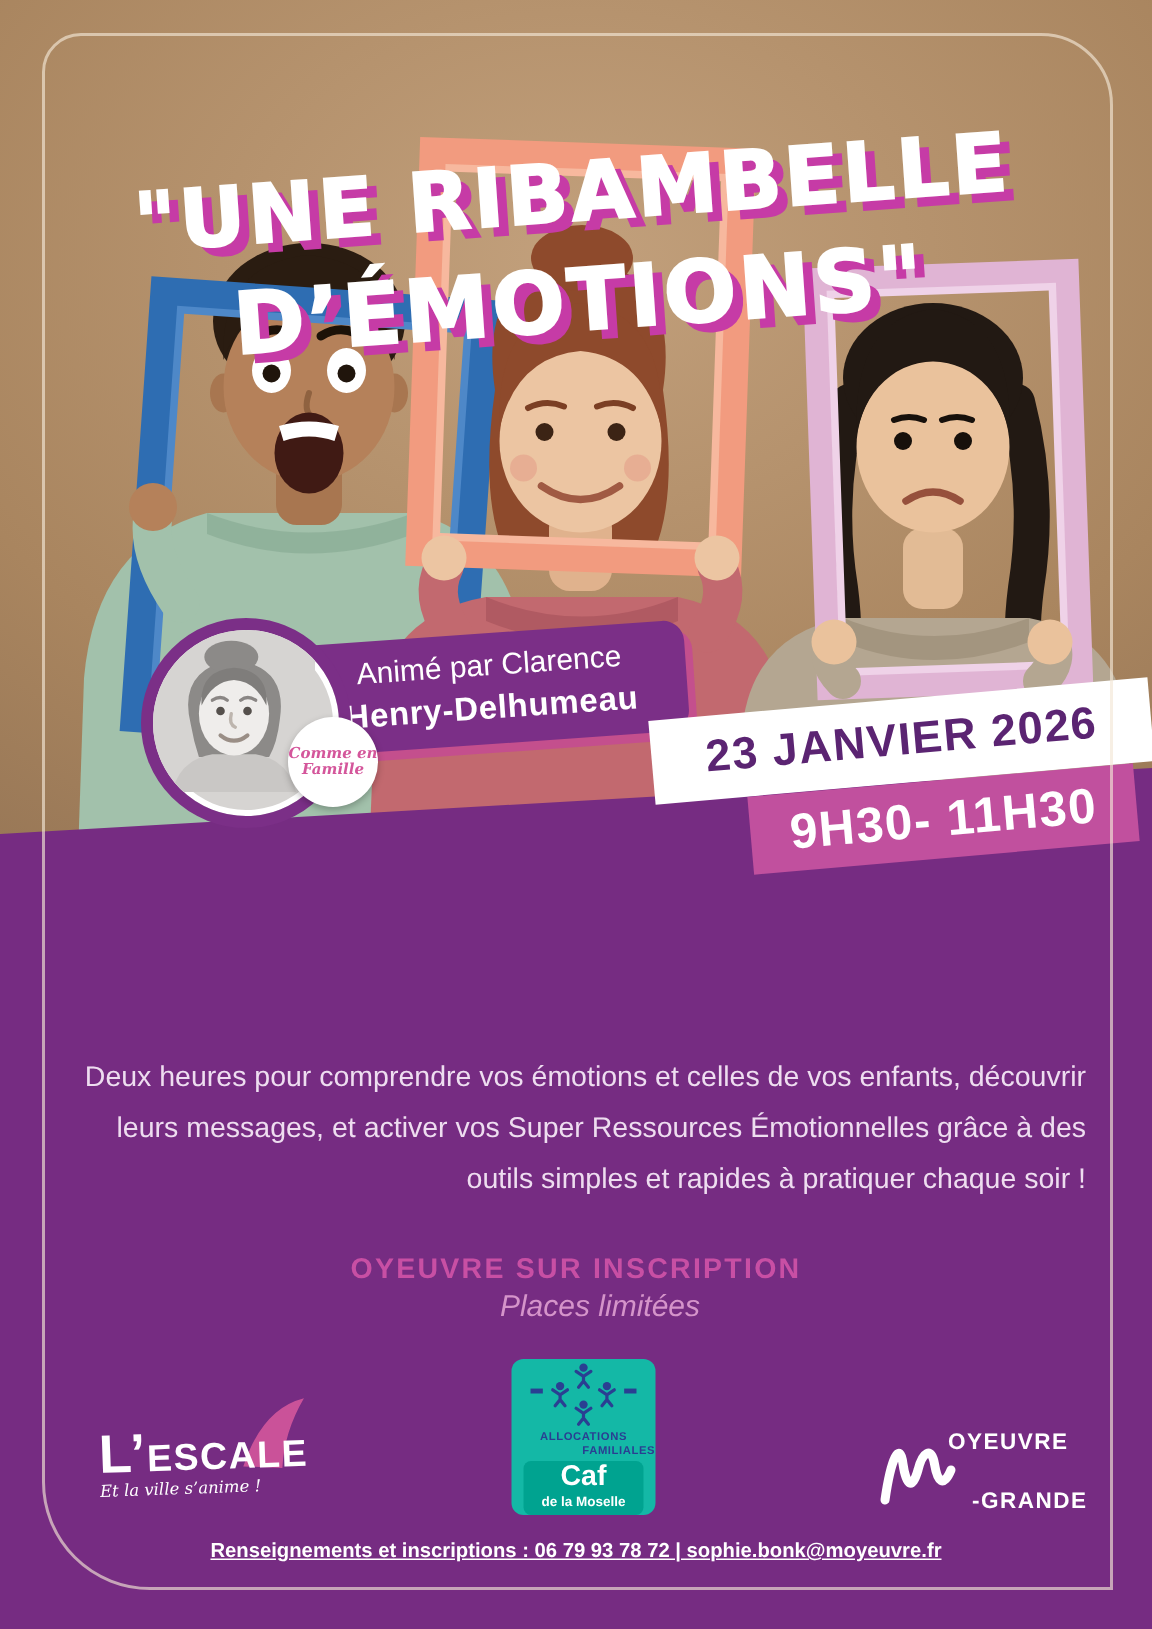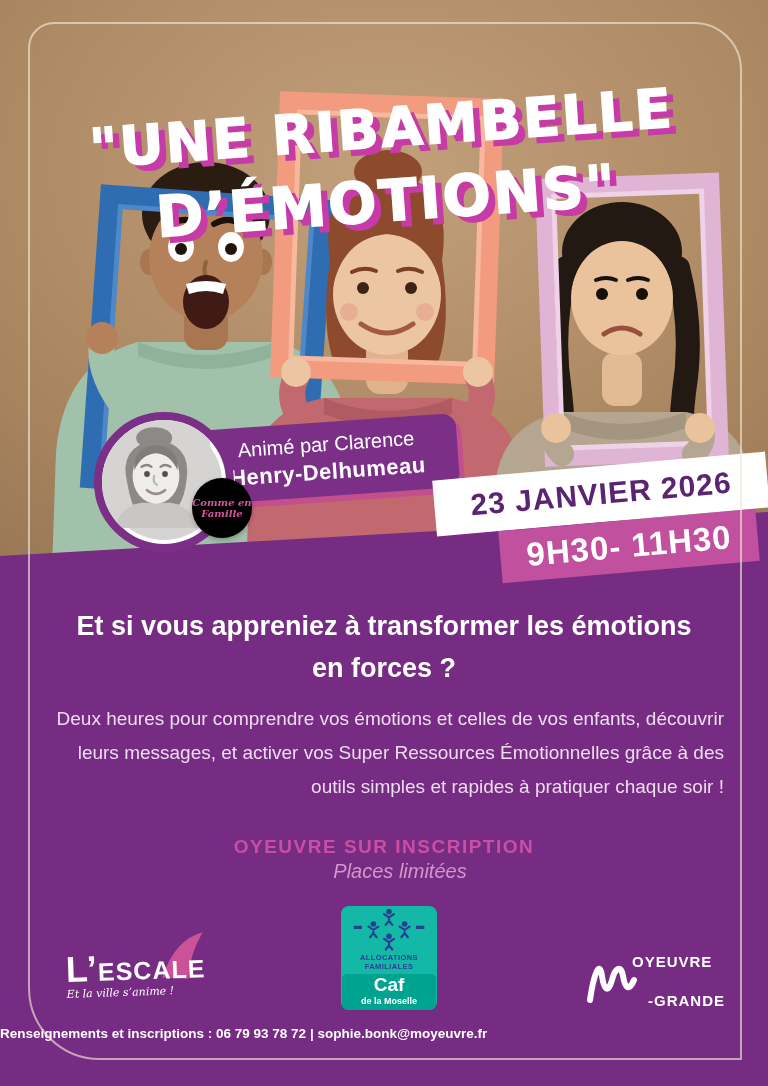--- a/index.html
+++ b/index.html
@@ -28,21 +28,21 @@
   .speaker-pill{position:absolute;left:196px;top:422px;width:262px;height:74px;
     background:var(--pill,#7b2f87);border-radius:14px;transform:rotate(-4deg);
     z-index:6;display:flex;flex-direction:column;align-items:center;justify-content:center;
     color:#fff;box-shadow:5px 6px 0 rgba(198,59,166,.55);}
   .pill-l1{font-size:20px;}
   .pill-l2{font-size:22px;font-weight:bold;letter-spacing:.5px;margin-top:3px;}
   .avatar{position:absolute;left:94px;top:412px;width:124px;height:124px;border-radius:50%;
     border:8px solid var(--pill,#7b2f87);box-shadow:inset 0 0 0 4px #fff;
     overflow:hidden;background:#d6d4d2;z-index:7;}
   .badge{position:absolute;left:192px;top:478px;width:60px;height:60px;border-radius:50%;
-    background:#000000;z-index:8;display:flex;flex-direction:column;align-items:center;justify-content:center;
+    background:#ffffff;z-index:8;display:flex;flex-direction:column;align-items:center;justify-content:center;
     color:#d4569b;box-shadow:0 2px 5px rgba(0,0,0,.25);font-family:"DejaVu Serif",serif;
     font-style:italic;font-weight:bold;line-height:1.1;}
   .badge .b1{font-size:10px;} .badge .b2{font-size:10px;}
 
   
   .date-band{position:absolute;left:434px;top:466px;width:334px;height:56px;background:#fff;
     transform:rotate(-5deg);z-index:6;display:flex;align-items:center;justify-content:center;
     font-weight:bold;font-size:30px;color:var(--purpledeep,#5b2472);letter-spacing:1px;}
   .time-band{position:absolute;left:500px;top:520px;width:258px;height:52px;
     background:var(--pinkband,#c1509e);transform:rotate(-5deg);z-index:6;
@@ -62,33 +62,33 @@
   
   .escale{position:absolute;left:66px;top:946px;width:170px;z-index:4;transform:rotate(-2deg);color:#fff;}
   .escale-sail{position:absolute;left:88px;top:-14px;z-index:0;}
   .escale-name{position:relative;z-index:1;font-weight:bold;font-size:25px;letter-spacing:1px;}
   .escale-name::first-letter{font-size:36px;}
   .escale-tagline{position:relative;z-index:1;font-style:italic;font-size:11px;margin-top:-3px;
     font-family:"DejaVu Serif",serif;}
   .caf{position:absolute;left:341px;top:906px;width:96px;height:104px;background:#14b8a6;border-radius:8px;
     z-index:4;display:flex;flex-direction:column;align-items:center;overflow:hidden;}
   .caf-l1{font-size:7.5px;font-weight:bold;color:#2a3f92;letter-spacing:.4px;margin-top:1px;}
-  .caf-l2{font-size:7.5px;font-weight:bold;color:#2a3f92;letter-spacing:.4px;}
-  .caf-teal{width:94px;margin-top:3px;background:#00a390;border-radius:5px;color:#fff;
+  .caf-l2{font-size:7.5px;font-weight:bold;color:#2a3f92;letter-spacing:.4px;padding-left:47px;}
+  .caf-teal{width:80px;margin-top:3px;background:#00a390;border-radius:5px;color:#fff;
     text-align:center;padding:1px 0 4px;}
   .caf-name{font-size:19px;font-weight:bold;line-height:1.1;}
   .caf-region{font-size:9px;font-weight:bold;}
   .city{position:absolute;left:586px;top:948px;z-index:4;display:flex;align-items:center;color:#fff;}
   .city-text{display:flex;flex-direction:column;font-weight:bold;font-size:15px;letter-spacing:1px;
     line-height:1;margin-left:-6px;margin-top:6px;gap:21px;}
   .city-p2{margin-top:3px;margin-left:16px;}
 
   
-  .footer{position:absolute;top:1026px;left:0;width:100%;text-align:left;z-index:4;
-    color:#fff;font-weight:bold;font-size:13.5px;}
+  .footer{position:absolute;top:1026px;left:0;width:100%;text-align:center;z-index:4;
+    color:#fff;font-weight:bold;font-size:13.5px;text-decoration:underline;}
 
   
   .frame{position:absolute;left:28px;top:22px;width:710px;height:1034px;z-index:9;
     border:2px solid rgba(242,231,214,.65);border-radius:26px 48px 0 72px;pointer-events:none;}
 </style>
 </head>
 <body>
 
 <div class="poster">
 
@@ -211,21 +211,20 @@
     </svg>
   </div>
   <div class="badge">
     <span class="b1">Comme en</span>
     <span class="b2">Famille</span>
   </div>
 
   <div class="date-band">23 JANVIER 2026</div>
   <div class="time-band">9H30- 11H30</div>
 
-  <div class="heading">Et si vous appreniez à transformer les émotions en forces ?</div>
   <div class="bodytext">Deux heures pour comprendre vos émotions et celles de vos enfants, découvrir leurs messages, et activer vos Super Ressources Émotionnelles grâce à des outils simples et rapides à pratiquer chaque soir !</div>
   <div class="cta">OYEUVRE SUR INSCRIPTION</div>
   <div class="cta-sub">Places limitées</div>
 
   <div class="escale">
     <svg class="escale-sail" width="56" height="52" viewBox="0 0 56 52">
       <path d="M8 46 Q22 8 50 2 Q36 24 34 48 Z" fill="#d4569b" opacity=".9"></path>
     </svg>
     <div class="escale-name">L’ESCALE</div>
     <div class="escale-tagline">Et la ville s’anime !</div>

